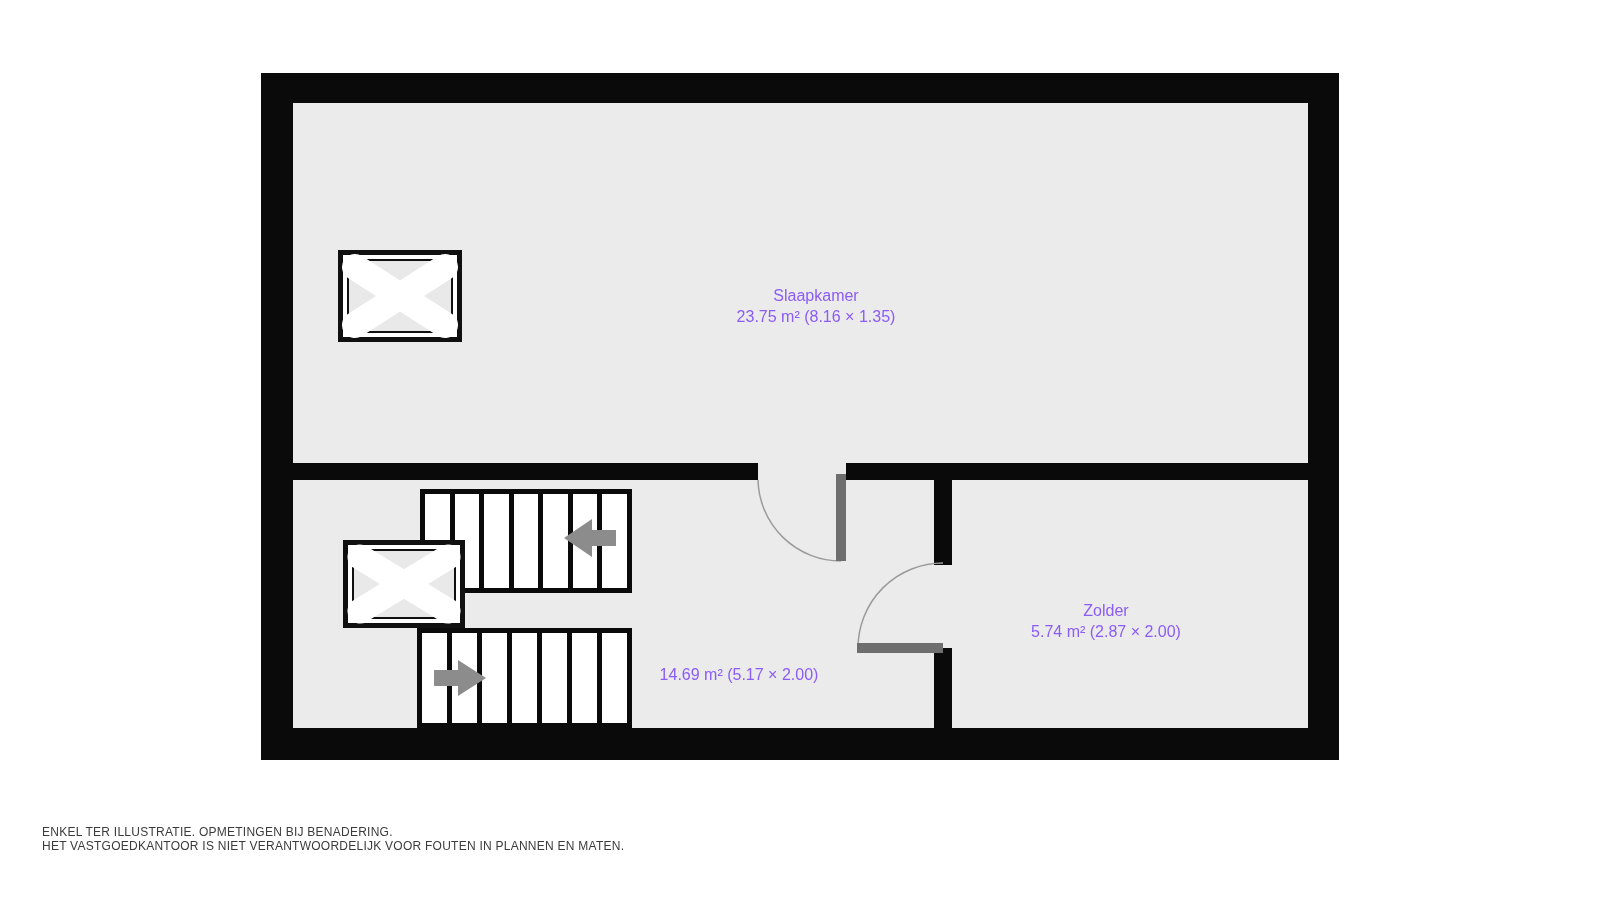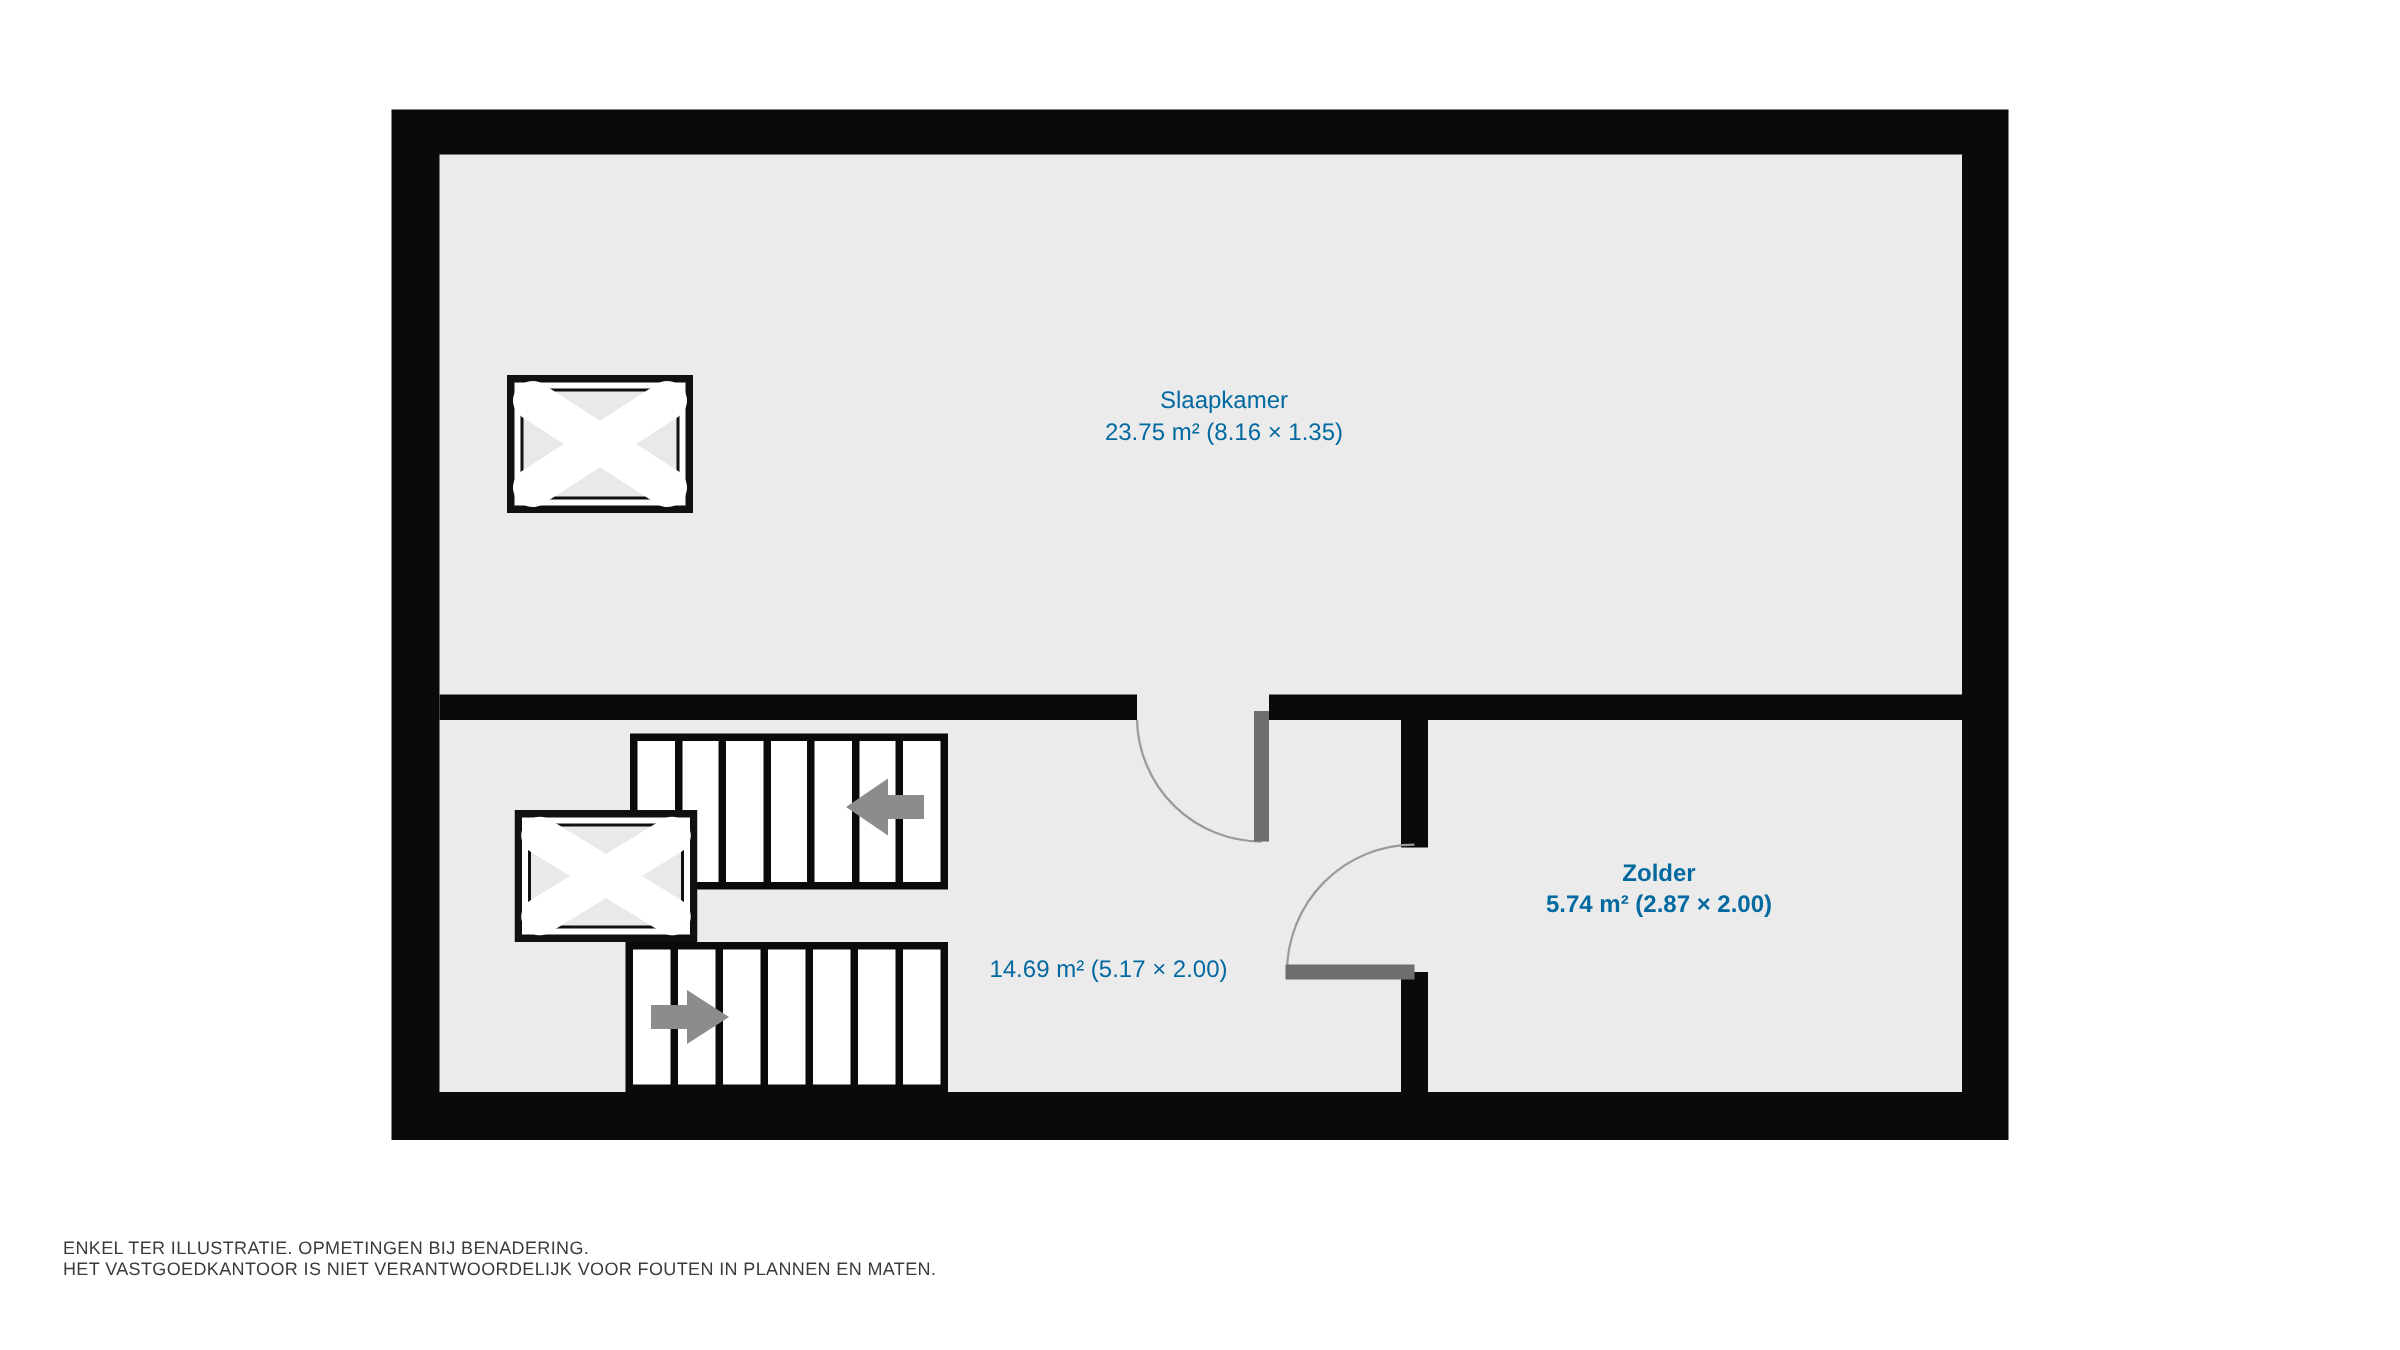--- a/index.html
+++ b/index.html
@@ -26,24 +26,24 @@
   
   .skylight { position:absolute; }
   #skylight-1 { left:338px; top:250px; }
   #skylight-2 { left:343px; top:540px; }
   
   .swing-overlay { position:absolute; left:0; top:0; width:1600px; height:900px; pointer-events:none; }
   .door-leaf { position:absolute; background:#6e6e6e; }
   #door-leaf-1 { left:836px; top:474px; width:10px; height:87px; }
   #door-leaf-2 { left:857px; top:643px; width:86px; height:10px; }
   
-  .room-label { position:absolute; width:400px; text-align:center; color:#0369a1;
-                font-size:16px; line-height:21px; }
+  .room-label { position:absolute; width:400px; text-align:center; color:#8b5cf6;
+                font-size:16px; line-height:21px;margin-top:28px; }
   #label-slaapkamer { left:616px; top:257px; }
-  #label-zolder     { left:906px; top:572px;font-weight:bold; }
+  #label-zolder     { left:906px; top:572px; }
   #label-nachthal   { left:539px; top:636px; }
   
   .disclaimer { position:absolute; left:42px; top:826px; color:#3b3b3b;
                 font-size:12px; line-height:13.5px; letter-spacing:0.25px; }
 </style>
 </head>
 <body>
 
 <div class="canvas">
 

